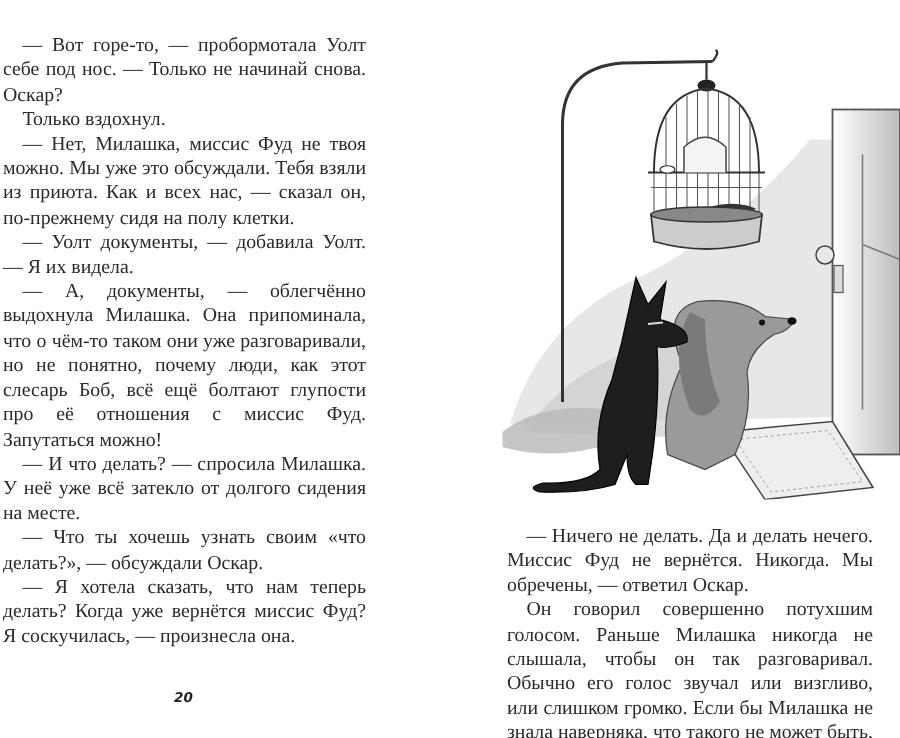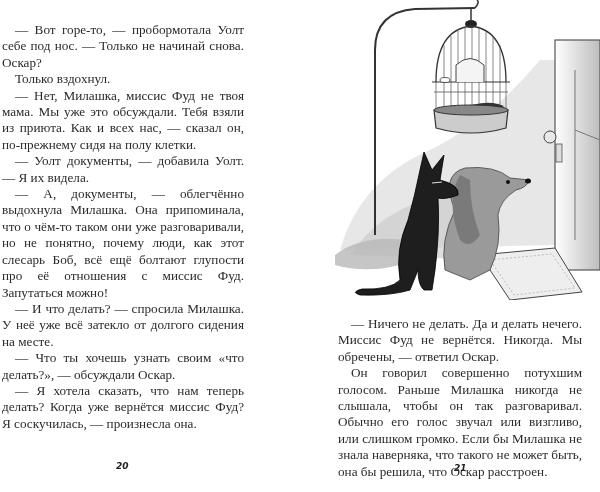--- a/index.html
+++ b/index.html
@@ -1,36 +1,36 @@
 <!DOCTYPE html>
 <html><head>
 <meta charset="utf-8">
 <style>
   html, body { margin: 0; padding: 0; background: #fff; }
   body { width: 600px; height: 492px; position: relative; overflow: hidden; font-family: "Liberation Serif", "DejaVu Serif", serif; color: #2a2a2a; }
   .page { position: absolute; top: 0; height: 348px; }
   .page-left { left: 0; width: 300px; }
-  .page-right { left: 300px; width: 300px; }
+  .page-right { left: 300px; width: 300px; margin-top: 33px; }
   .text { position: absolute; font-size: 13.2px; line-height: 16.4px; text-align: justify; }
   .page-left .text { left: 2px; top: 22px; width: 242px; }
   .page-right .text { left: 38px; top: 316px; width: 244px; }
   .text p { margin: 0; text-indent: 13px; text-align-last: left; }
   .pagenum { position: absolute; font-family: "DejaVu Sans", sans-serif; font-weight: bold; font-style: italic; font-size: 9px; color: #222; }
   .page-left .pagenum { left: 116px; top: 461px; }
   .page-right .pagenum { left: 154px; top: 463px; text-align: right; }
   .illustration { position: absolute; left: 20px; top: 0; width: 280px; height: 300px; }
 </style>
 </head>
 <body>
 
 <div class="page page-left">
   <div class="text">
     <p>— Вот горе-то, — пробормотала Уолт себе под нос. — Только не начинай снова. Оскар?</p>
     <p>Только вздохнул.</p>
-    <p>— Нет, Милашка, миссис Фуд не твоя мама. Мы уже это обсуждали. Тебя взяли из приюта. Как и всех нас, — сказал он, по-прежнему сидя на полу клетки.</p>
+    <p>— Нет, Милашка, миссис Фуд не твоя можно. Мы уже это обсуждали. Тебя взяли из приюта. Как и всех нас, — сказал он, по-прежнему сидя на полу клетки.</p>
     <p>— Уолт документы, — добавила Уолт. — Я их видела.</p>
     <p>— А, документы, — облегчённо выдохнула Милашка. Она припоминала, что о чём-то таком они уже разговаривали, но не понятно, почему люди, как этот слесарь Боб, всё ещё болтают глупости про её отношения с миссис Фуд. Запутаться можно!</p>
     <p>— И что делать? — спросила Милашка. У неё уже всё затекло от долгого сидения на месте.</p>
     <p>— Что ты хочешь узнать своим «что делать?», — обсуждали Оскар.</p>
     <p>— Я хотела сказать, что нам теперь делать? Когда уже вернётся миссис Фуд? Я соскучилась, — произнесла она.</p>
   </div>
   <div class="pagenum">20</div>
 </div>
 
 <div class="page page-right">

